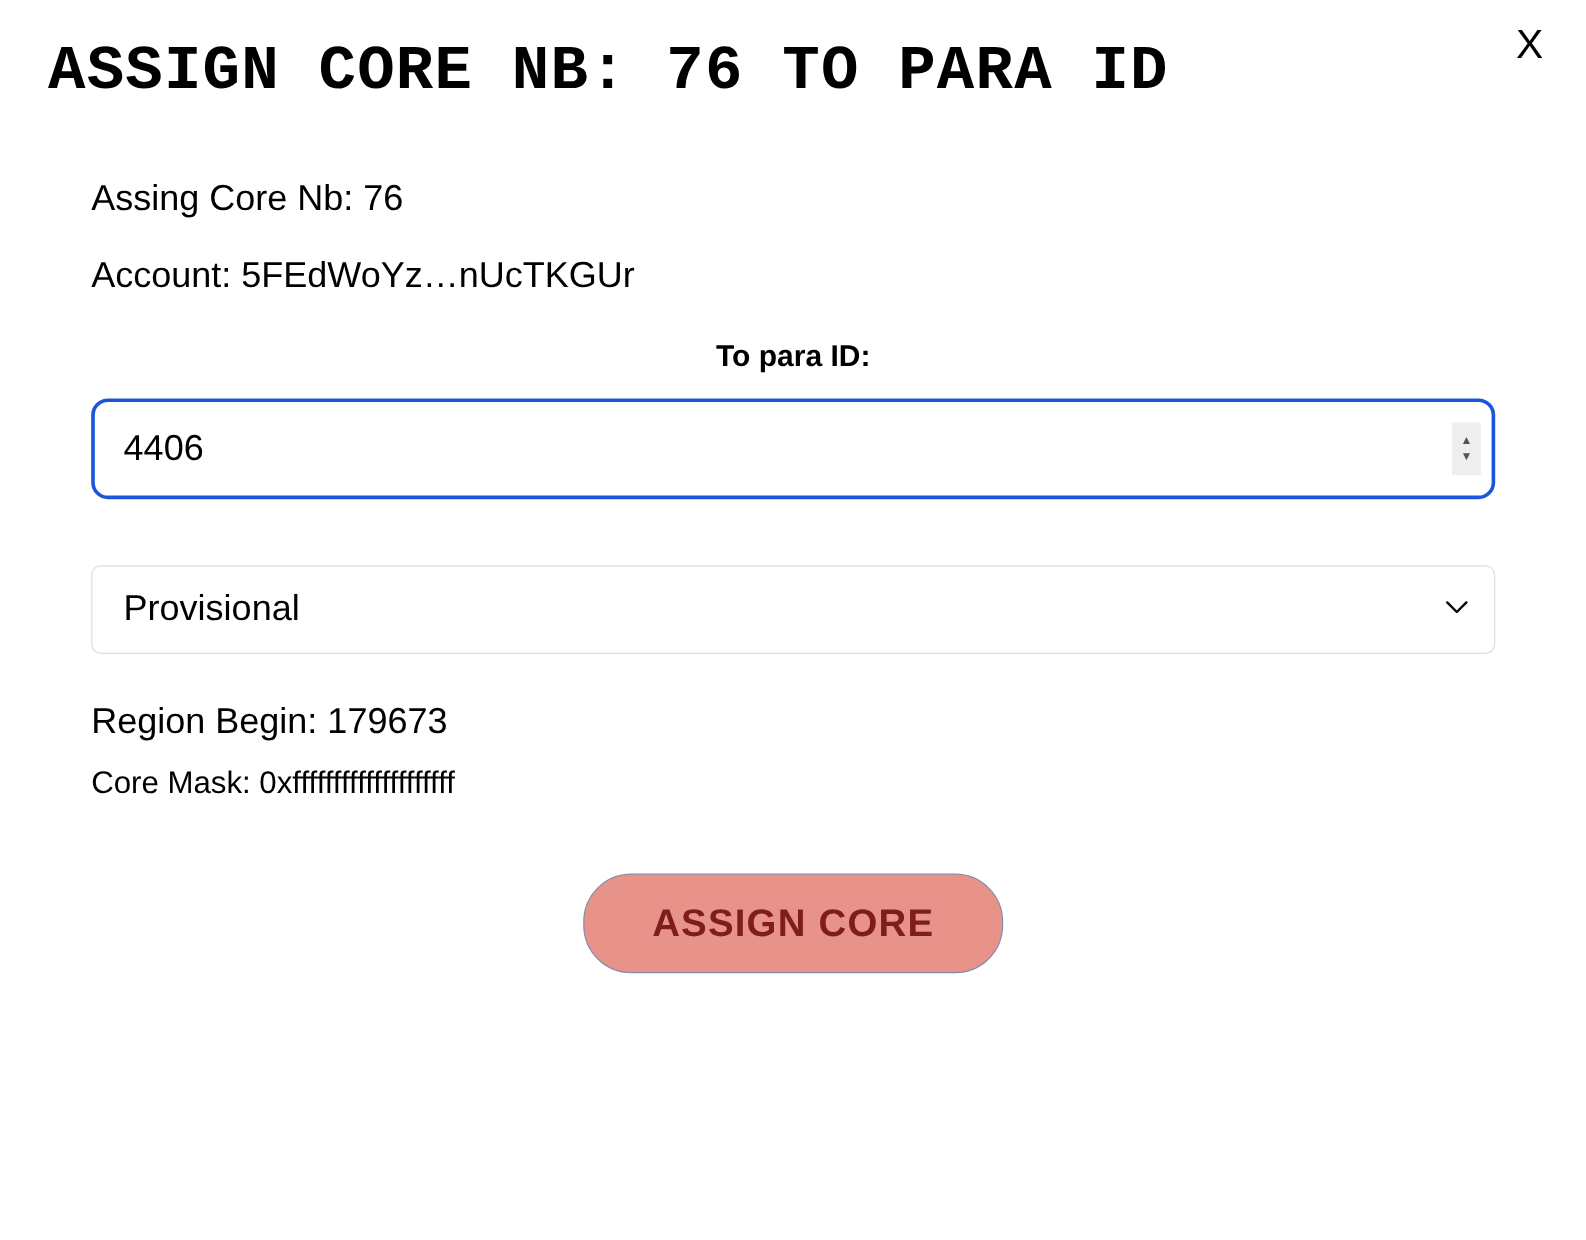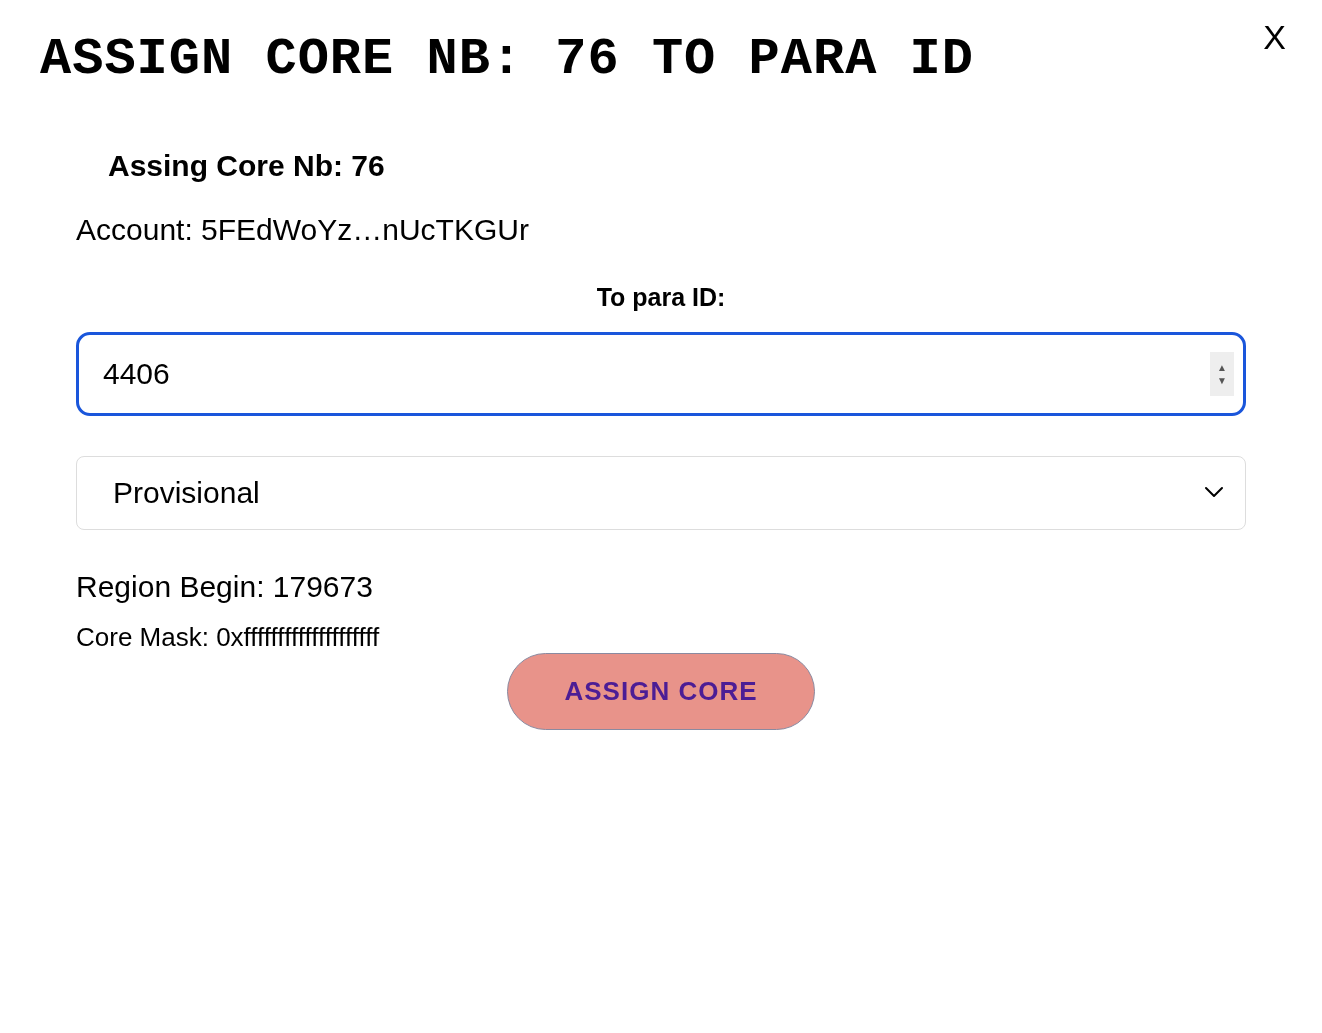--- a/index.html
+++ b/index.html
@@ -39,38 +39,37 @@
     margin-bottom: 60px;
     font-family: Liberation Mono, monospace;
     font-stretch: condensed;
   }
   .content {
     padding-left: 36px;
     padding-right: 36px;
   }
   .subtitle {
     font-size: 30px;
-    font-weight: 700;
+    font-weight: 400;
     margin-bottom: 30px;
-    margin-left: 32px;
   }
   .account-line {
     font-size: 30px;
     font-weight: 400;
     margin-bottom: 36px;
   }
   .label {
     font-size: 25px;
     font-weight: 700;
     margin-bottom: 20px;
     text-align: center;
   }
   .number-input-wrap {
     position: relative;
-    margin-bottom: 40px;
+    margin-bottom: 55px;
   }
   .number-input {
     width: 100%;
     height: 84px;
     font-size: 30px;
     padding: 0 24px;
     border: 3px solid #1a56db;
     border-radius: 14px;
     outline: none;
     background: #fff;
@@ -98,21 +97,21 @@
   .spinner-up { align-items: flex-end; padding-bottom: 1px; }
   .spinner-down { align-items: flex-start; padding-top: 1px; }
   .select-wrap {
     position: relative;
     margin-bottom: 40px;
   }
   .select-box {
     width: 100%;
     height: 74px;
     font-size: 30px;
-    padding: 0 36px;
+    padding: 0 26px;
     border: 1px solid #ddd;
     border-radius: 8px;
     background: #fff;
     display: flex;
     align-items: center;
     cursor: pointer;
   }
   .chevron {
     position: absolute;
     right: 22px;
@@ -121,32 +120,33 @@
     pointer-events: none;
   }
   .info-line {
     font-size: 30px;
     font-weight: 400;
     margin-bottom: 18px;
   }
   .info-line2 {
     font-size: 26px;
     font-weight: 400;
+    margin-bottom: 60px;
   }
   .button-row {
     display: flex;
     justify-content: center;
   }
   .assign-btn {
     background: #e8938a;
-    color: #4c1d95;
+    color: #7f1d1d;
     border: 1px solid #8a8aa0;
     border-radius: 40px;
     padding: 22px 56px;
-    font-size: 26px;
+    font-size: 32px;
     font-weight: 900;
     letter-spacing: 1px;
     text-transform: uppercase;
     cursor: pointer;
     font-family: Arial Black, Arial, sans-serif;
   }
 </style>
 </head>
 <body>
 

